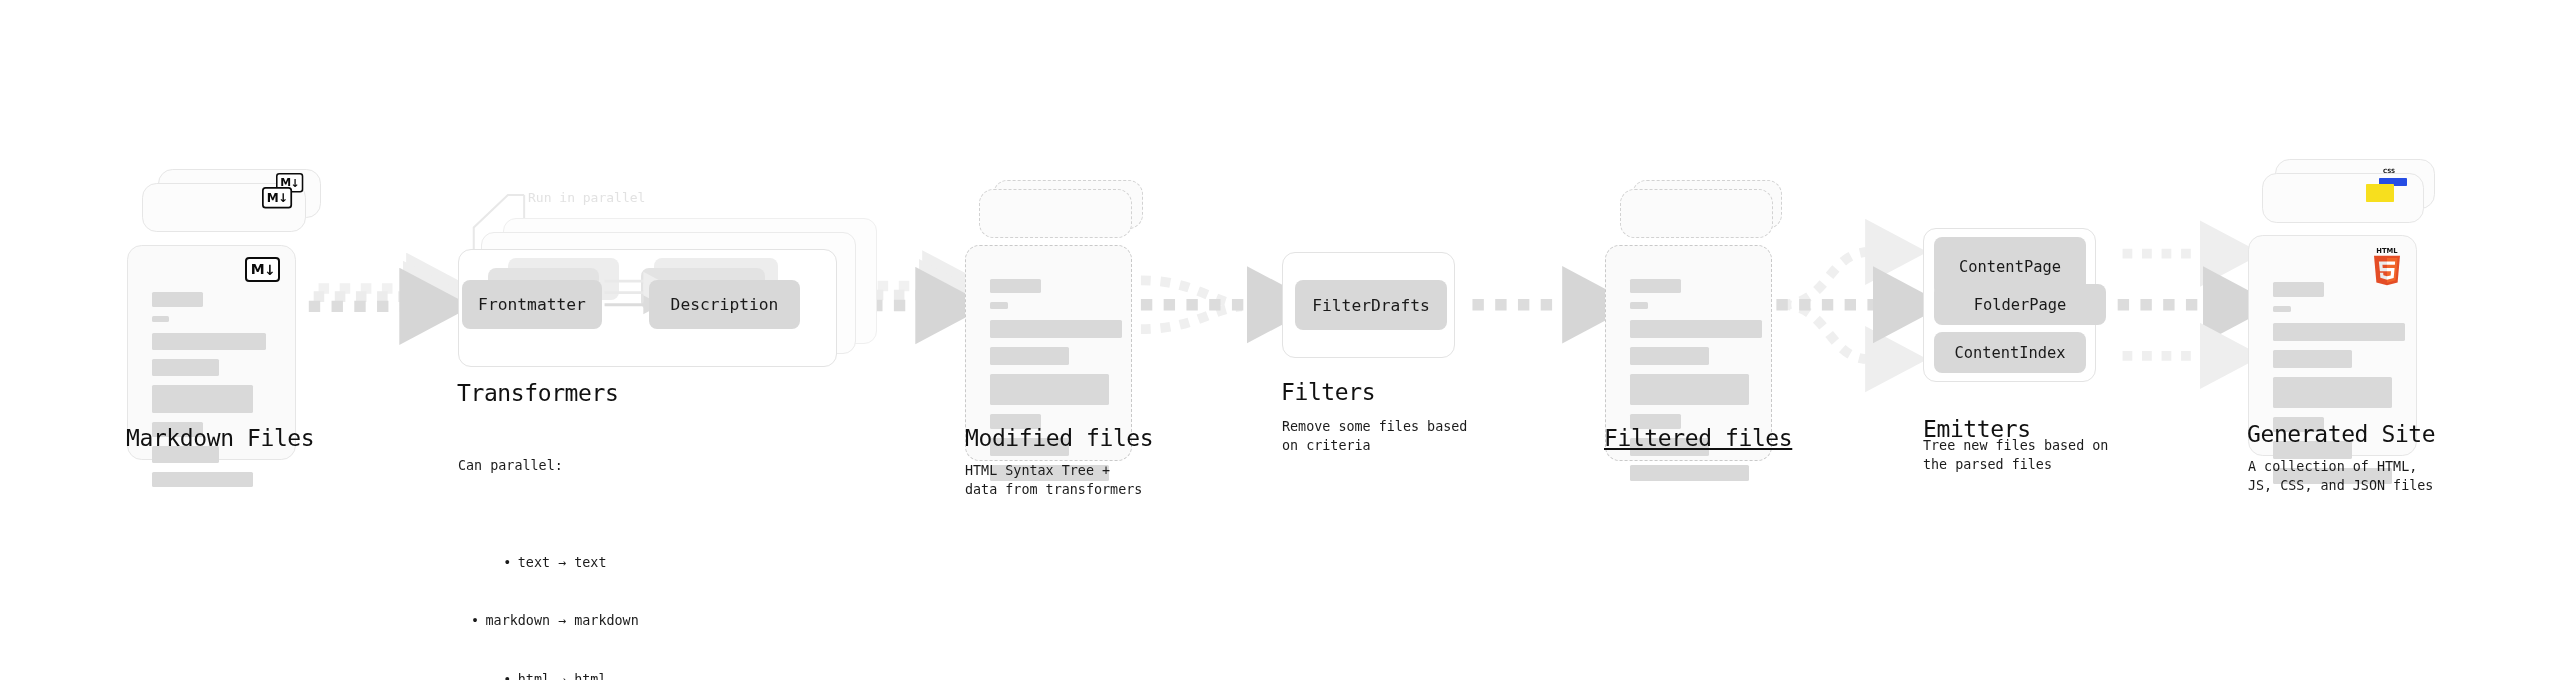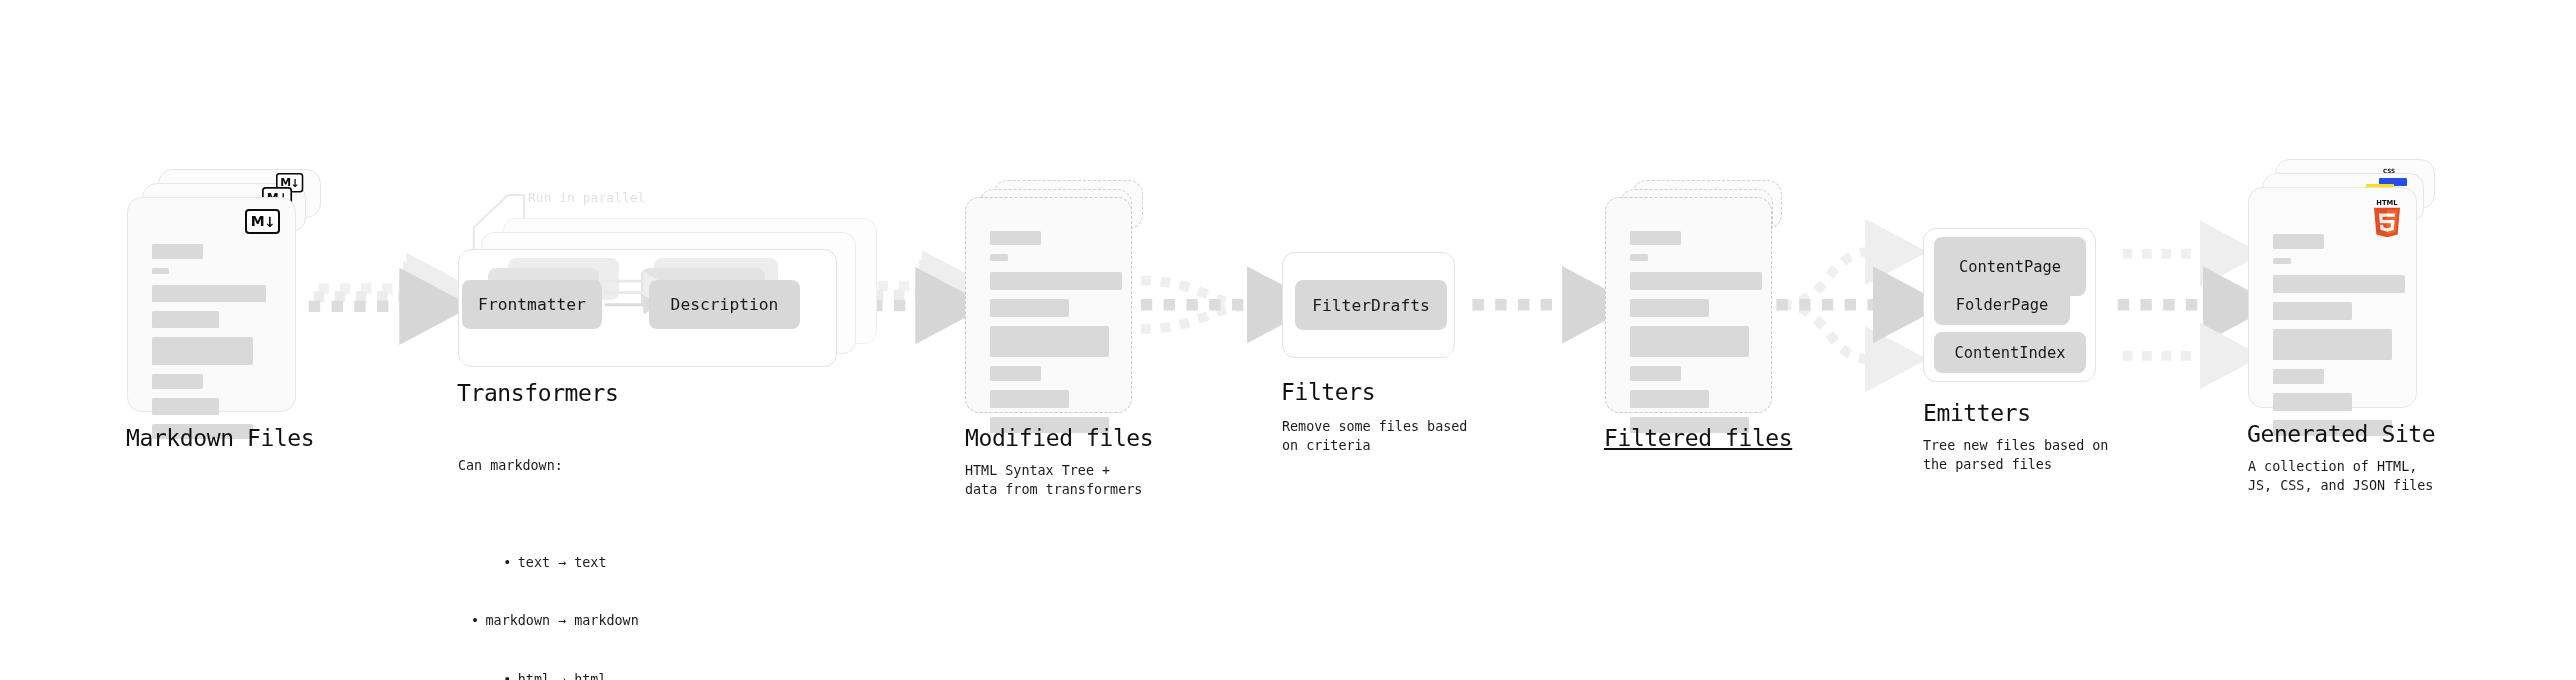--- a/index.html
+++ b/index.html
@@ -13,20 +13,21 @@
   
   .abs{position:absolute;}
 
   
   .card{
     position:absolute;
     background:#fafafa;
     border:1.6px solid #e6e6e6;
     border-radius:14.6px;
     box-sizing:border-box;
+    margin-top:48px;
   }
   .card.dashed{
     background:#fafafa;
     border:1.6px dashed #c9c9c9;
   }
   .card.plain{background:#fbfbfb;}
 
   .card .bars{position:absolute;left:24.4px;top:29px;right:21px;}
   .bar{background:#d9d9d9;border-radius:1.6px;margin-bottom:9px;}
 
@@ -211,21 +212,21 @@
       <path d="M744,360 L793,360" stroke="#e9e9e9" stroke-width="3.4" fill="none" marker-end="url(#ahF)"></path>
       <path d="M744,375 L793,375" stroke="#dcdcdc" stroke-width="3.4" fill="none" marker-end="url(#ah)"></path>
     </svg>
 
     <div class="pill" style="left:462px;top:280px;width:140px;height:49px;">Frontmatter</div>
     <div class="pill" style="left:649px;top:280px;width:151px;height:49px;">Description</div>
 
     <div class="title" style="left:457px;top:380px;">Transformers</div>
 
     <div class="sub" style="left:458px;top:417px;">
-      <div>Can markdown:</div>
+      <div>Can parallel:</div>
       <ul class="xlist">
         <li>text → text</li>
         <li>markdown → markdown</li>
         <li>html → html</li>
       </ul>
     </div>
   </div>
 
   <div class="abs">
     <div class="ghost dashed" style="left:993px;top:180px;width:150px;height:49px;"></div>
@@ -275,24 +276,24 @@
       </div>
     </div>
 
     <div class="title" style="left:1604px;top:425px;text-decoration:underline;">Filtered files</div>
   </div>
 
   <div class="abs">
     <div class="procbox" style="left:1923px;top:228px;width:173px;height:154px;"></div>
 
     <div class="pill" style="left:1934px;top:237px;width:152px;height:59px;font-size:15.4px;">ContentPage</div>
-    <div class="pill" style="left:1934px;top:284px;width:136px;height:41px;font-size:15.4px;">FolderPage</div>
+    <div class="pill" style="left:1934px;top:284px;width:172px;height:41px;font-size:15.4px;">FolderPage</div>
     <div class="pill" style="left:1934px;top:332px;width:152px;height:41px;font-size:15.4px;">ContentIndex</div>
 
-    <div class="title" style="left:1923px;top:400px;">Emitters</div>
+    <div class="title" style="left:1923px;top:416px;">Emitters</div>
     <div class="sub" style="left:1923px;top:436px;">Tree new files based on
 the parsed files</div>
   </div>
 
   <div class="abs">
     <div class="ghost" style="left:2275px;top:159px;width:160px;height:50px;"></div>
     <div class="ghost" style="left:2262px;top:173px;width:162px;height:50px;"></div>
 
     <div class="badge-css" style="left:2379px;top:178px;"></div>
     <div class="badge-css-txt" style="left:2383px;top:169px;">CSS</div>

